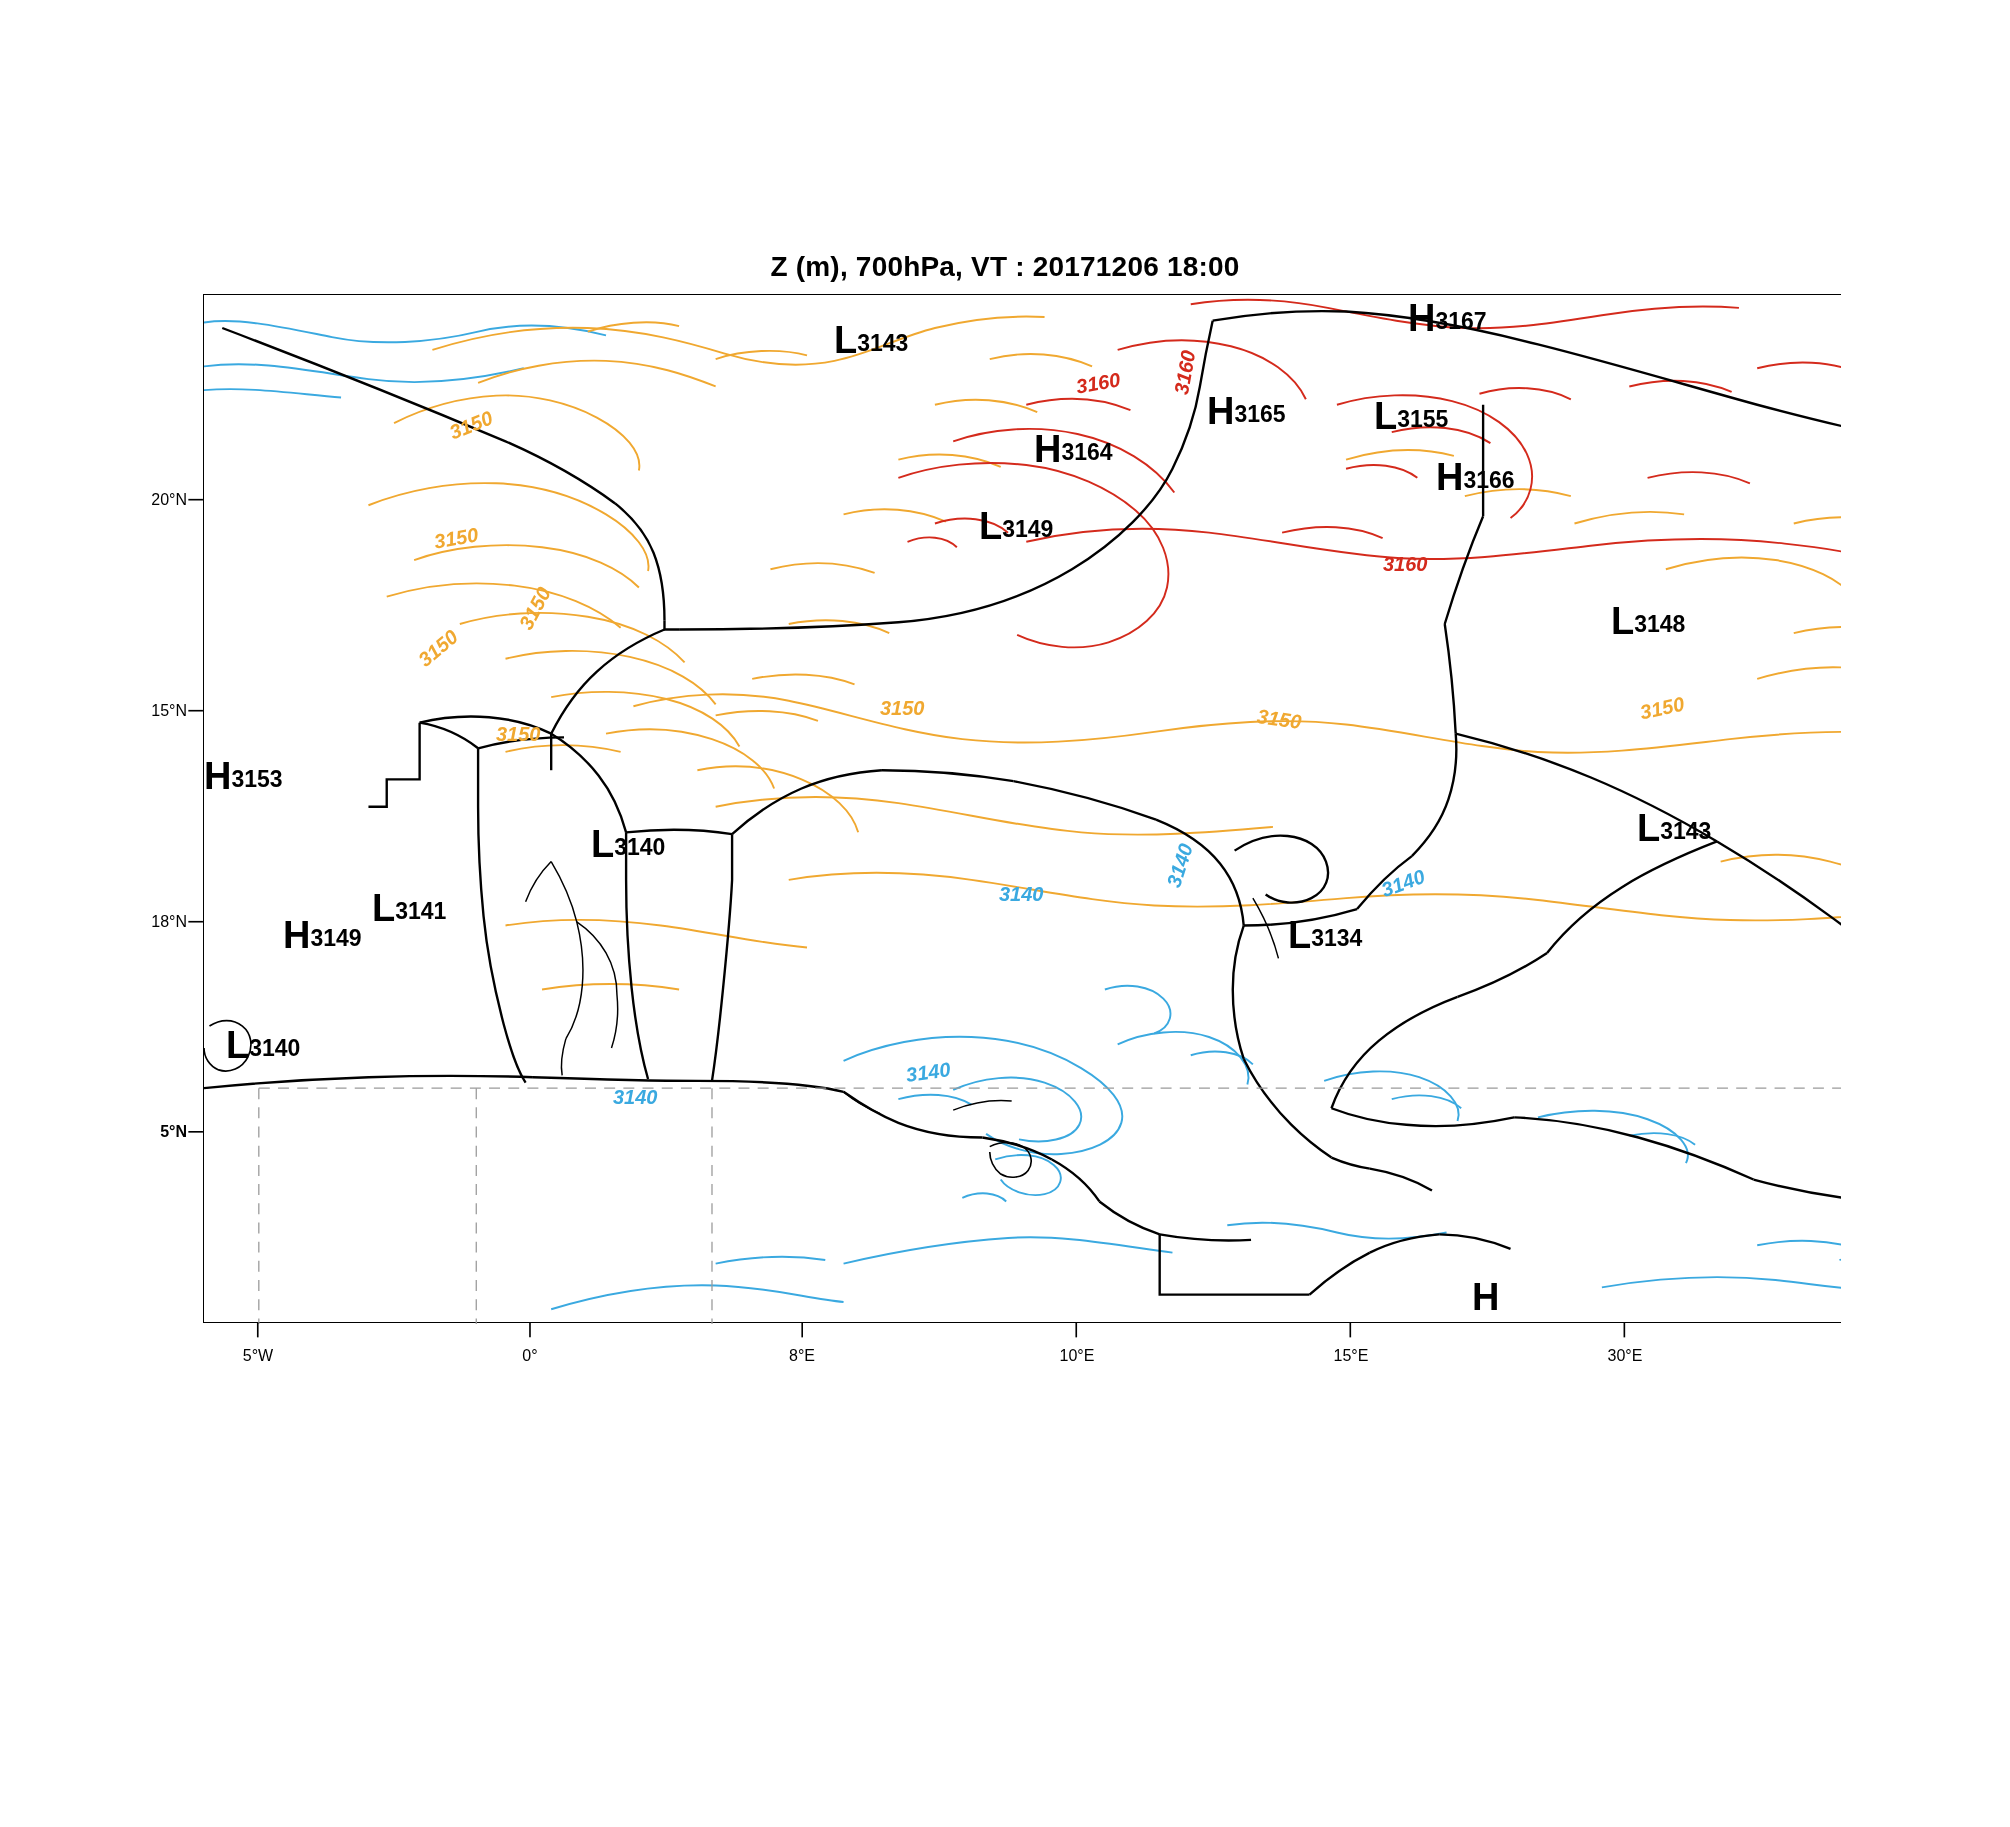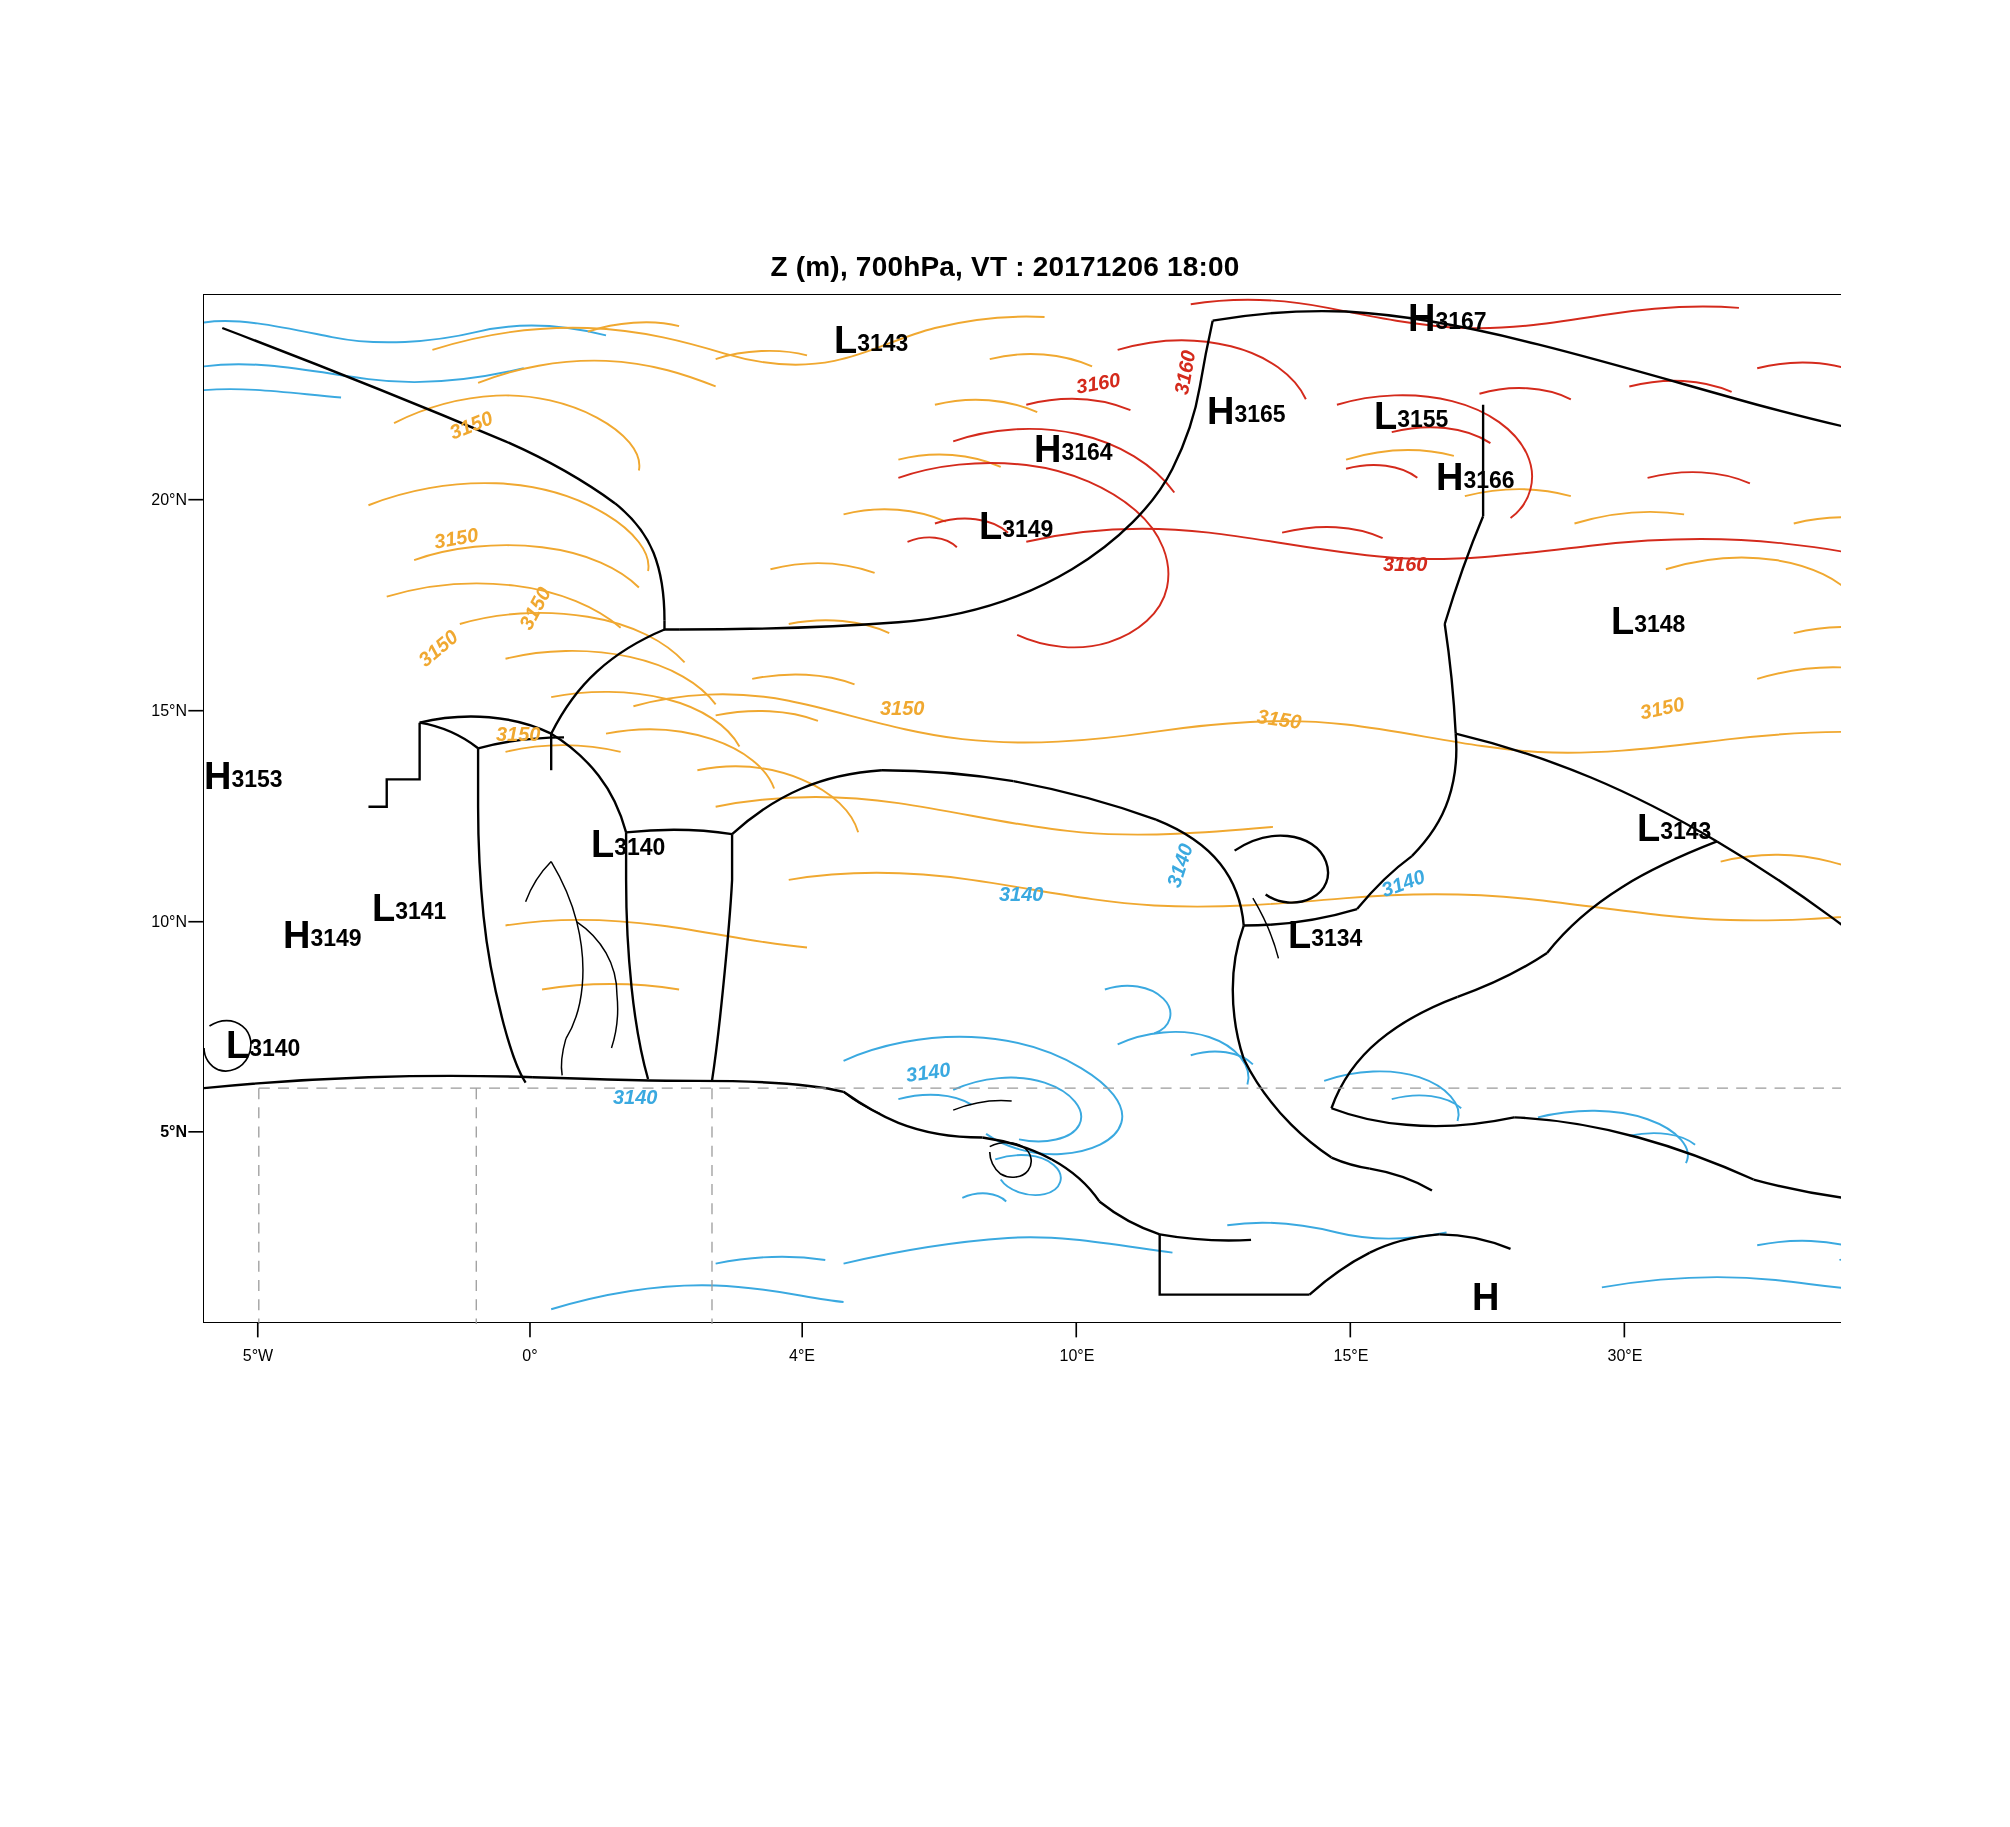--- a/index.html
+++ b/index.html
@@ -248,26 +248,26 @@
     <div class="hl" style="left:168px;top:594px;"><span class="big">L</span><span class="val">3141</span></div>
     <div class="hl" style="left:79px;top:621px;"><span class="big">H</span><span class="val">3149</span></div>
     <div class="hl" style="left:1084px;top:621px;"><span class="big">L</span><span class="val">3134</span></div>
     <div class="hl" style="left:1672px;top:660px;"><span class="big">H</span><span class="val"></span></div>
     <div class="hl" style="left:22px;top:731px;"><span class="big">L</span><span class="val">3140</span></div>
     <div class="hl" style="left:1268px;top:983px;"><span class="big">H</span><span class="val"></span></div>
   </div>
 
   <div class="tick tick-y" style="left:99px;top:491px;width:88px;">20°N</div>
   <div class="tick tick-y" style="left:99px;top:702px;width:88px;">15°N</div>
-  <div class="tick tick-y" style="left:99px;top:913px;width:88px;">10°N</div>
+  <div class="tick tick-y" style="left:99px;top:913px;width:88px;">18°N</div>
   <div class="tick tick-y" style="left:99px;top:1123px;width:88px;font-weight:bold;">5°N</div>
 
   <div class="tick tick-x" style="left:203px;top:1347px;width:110px;">5°W</div>
   <div class="tick tick-x" style="left:475px;top:1347px;width:110px;">0°</div>
-  <div class="tick tick-x" style="left:747px;top:1347px;width:110px;">4°E</div>
+  <div class="tick tick-x" style="left:747px;top:1347px;width:110px;">8°E</div>
   <div class="tick tick-x" style="left:1022px;top:1347px;width:110px;">10°E</div>
   <div class="tick tick-x" style="left:1296px;top:1347px;width:110px;">15°E</div>
   <div class="tick tick-x" style="left:1570px;top:1347px;width:110px;">30°E</div>
 
   <svg width="2010" height="1827" style="position:absolute;left:0;top:0;pointer-events:none;" viewBox="0 0 2200 2000">
     <g stroke="#000" stroke-width="1.8">
       <line x1="206" y1="547" x2="222" y2="547"></line>
       <line x1="206" y1="778" x2="222" y2="778"></line>
       <line x1="206" y1="1009" x2="222" y2="1009"></line>
       <line x1="206" y1="1239" x2="222" y2="1239"></line>

